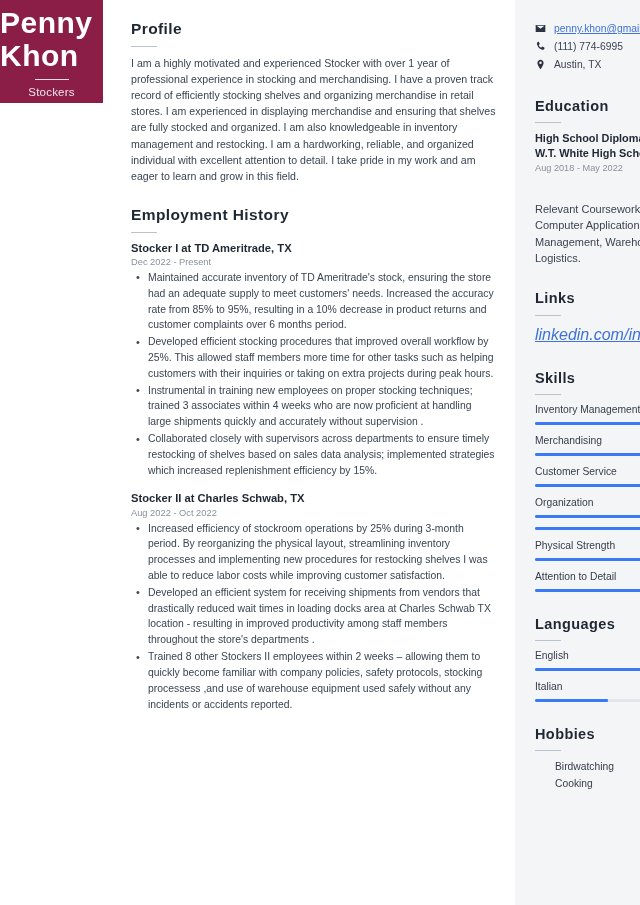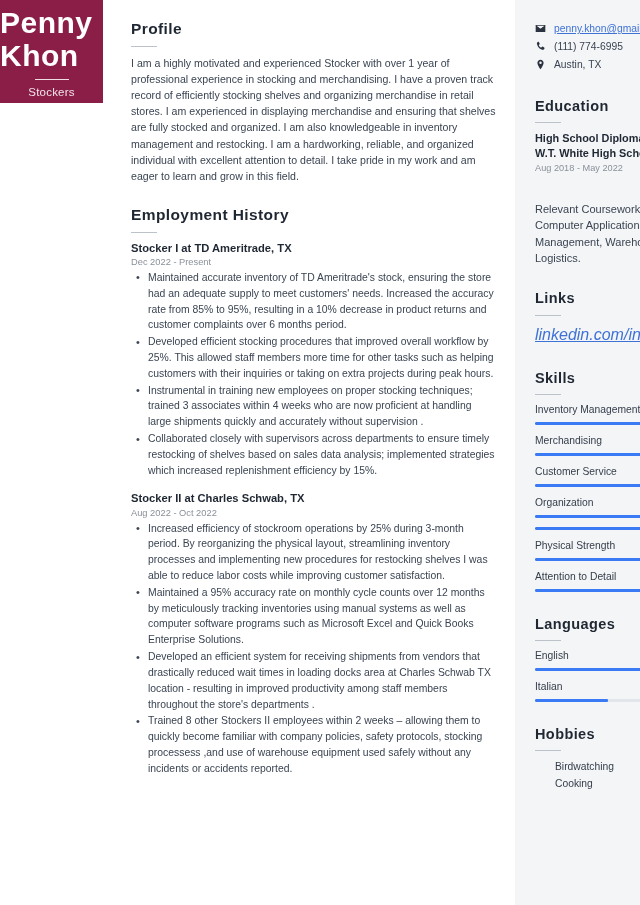--- a/index.html
+++ b/index.html
@@ -263,21 +263,20 @@
           </ul>
         </div>
 
         <div class="job-space"></div>
 
         <div class="job">
           <div class="job-title">Stocker II at Charles Schwab, TX</div>
           <div class="job-dates">Aug 2022 - Oct 2022</div>
           <ul class="job-bullets">
             <li>Increased efficiency of stockroom operations by 25% during 3-month period. By reorganizing the physical layout, streamlining inventory processes and implementing new procedures for restocking shelves I was able to reduce labor costs while improving customer satisfaction.</li>
-            <li>Maintained a 95% accuracy rate on monthly cycle counts over 12 months by meticulously tracking inventories using manual systems as well as computer software programs such as Microsoft Excel and Quick Books Enterprise Solutions.</li>
             <li>Developed an efficient system for receiving shipments from vendors that drastically reduced wait times in loading docks area at Charles Schwab TX location - resulting in improved productivity among staff members throughout the store's departments .</li>
             <li>Trained 8 other Stockers II employees within 2 weeks – allowing them to quickly become familiar with company policies, safety protocols, stocking processess ,and use of warehouse equipment used safely without any incidents or accidents reported.</li>
           </ul>
         </div>
       </div>
 
     </div>
 
     <div class="side-col">
 

